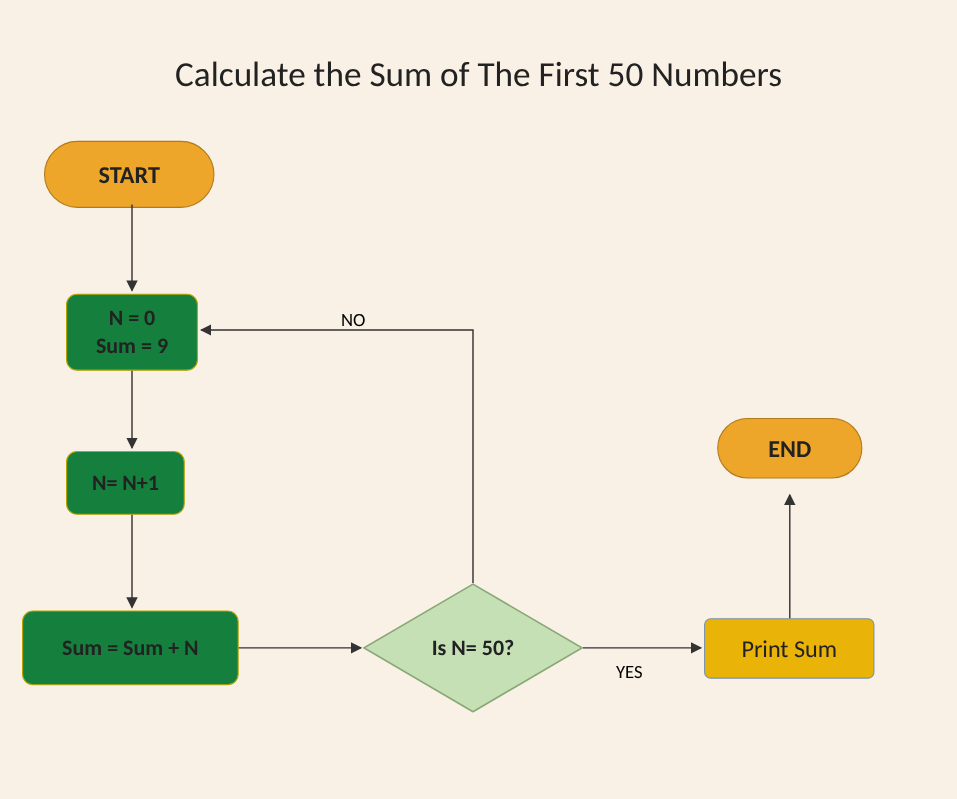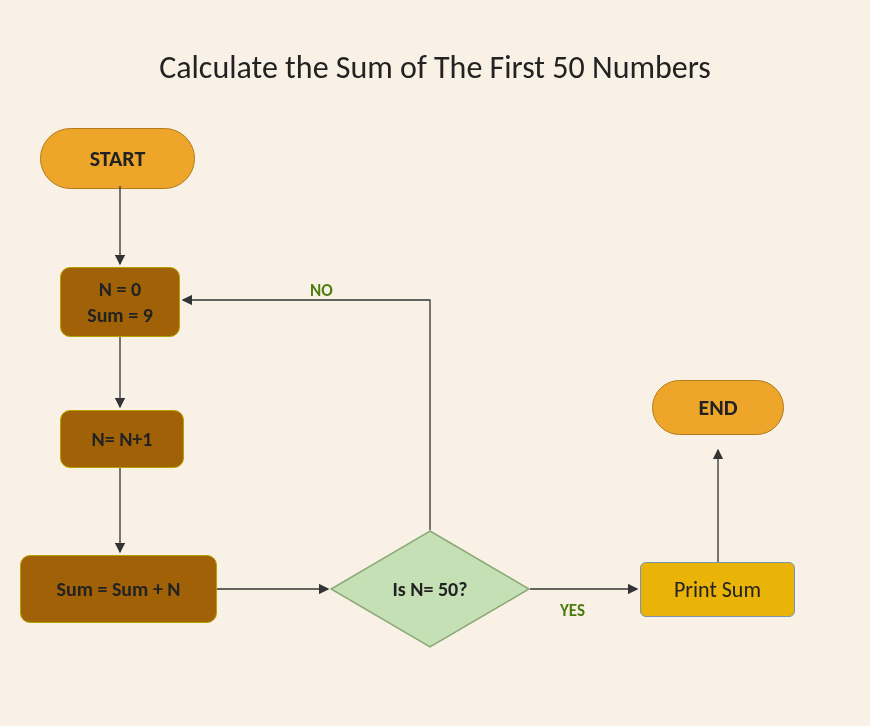--- a/index.html
+++ b/index.html
@@ -31,21 +31,21 @@
   }
   .terminator {
     background: #eea62a;
     border: 1.5px solid #b27a1b;
     border-radius: 999px;
     font-weight: bold;
     font-size: 22px;
     color: #222;
   }
   .process {
-    background: #a16207;
+    background: #15803d;
     border: 1.5px solid #b7a300;
     border-radius: 10px;
     font-weight: bold;
     font-size: 20px;
     color: #222;
     line-height: 1.3;
     flex-direction: column;
   }
   .decision-wrap {
     position: absolute;
@@ -66,23 +66,23 @@
   }
   .output {
     background: #eab308;
     border: 1.5px solid #7a94ad;
     border-radius: 6px;
     font-size: 22px;
     color: #222;
   }
   .label {
     position: absolute;
-    font-weight: bold;
+    font-weight: normal;
     font-size: 17px;
-    color: #4d7c0f;
+    color: #000000;
   }
   svg.arrows {
     position: absolute;
     top: 0;
     left: 0;
     width: 870px;
     height: 726px;
     pointer-events: none;
   }
 </style>
@@ -91,21 +91,21 @@
 
 <div class="title">Calculate the Sum of The First 50 Numbers</div>
 
 <div class="node terminator" style="left:40px; top:128px; width:155px; height:61px;">START</div>
 
 <div class="node process" style="left:60px; top:267px; width:120px; height:70px;">
   <span>N = 0</span>
   <span>Sum = 9</span>
 </div>
 
-<div class="node process" style="left:60px; top:410px; width:124px; height:58px;">N= N+1</div>
+<div class="node process" style="left:60px; top:410px; width:108px; height:58px;">N= N+1</div>
 
 <div class="node process" style="left:20px; top:555px; width:197px; height:68px;">Sum = Sum + N</div>
 
 <div class="decision-wrap" style="left:330px; top:530px; width:200px; height:118px;">
   <svg class="decision-bg" viewBox="0 0 200 118">
     <polygon points="100,1 199,59 100,117 1,59" fill="#c5e0b4" stroke="#8aa876" stroke-width="1.5"></polygon>
   </svg>
   <div class="decision-text">Is N= 50?</div>
 </div>
 

